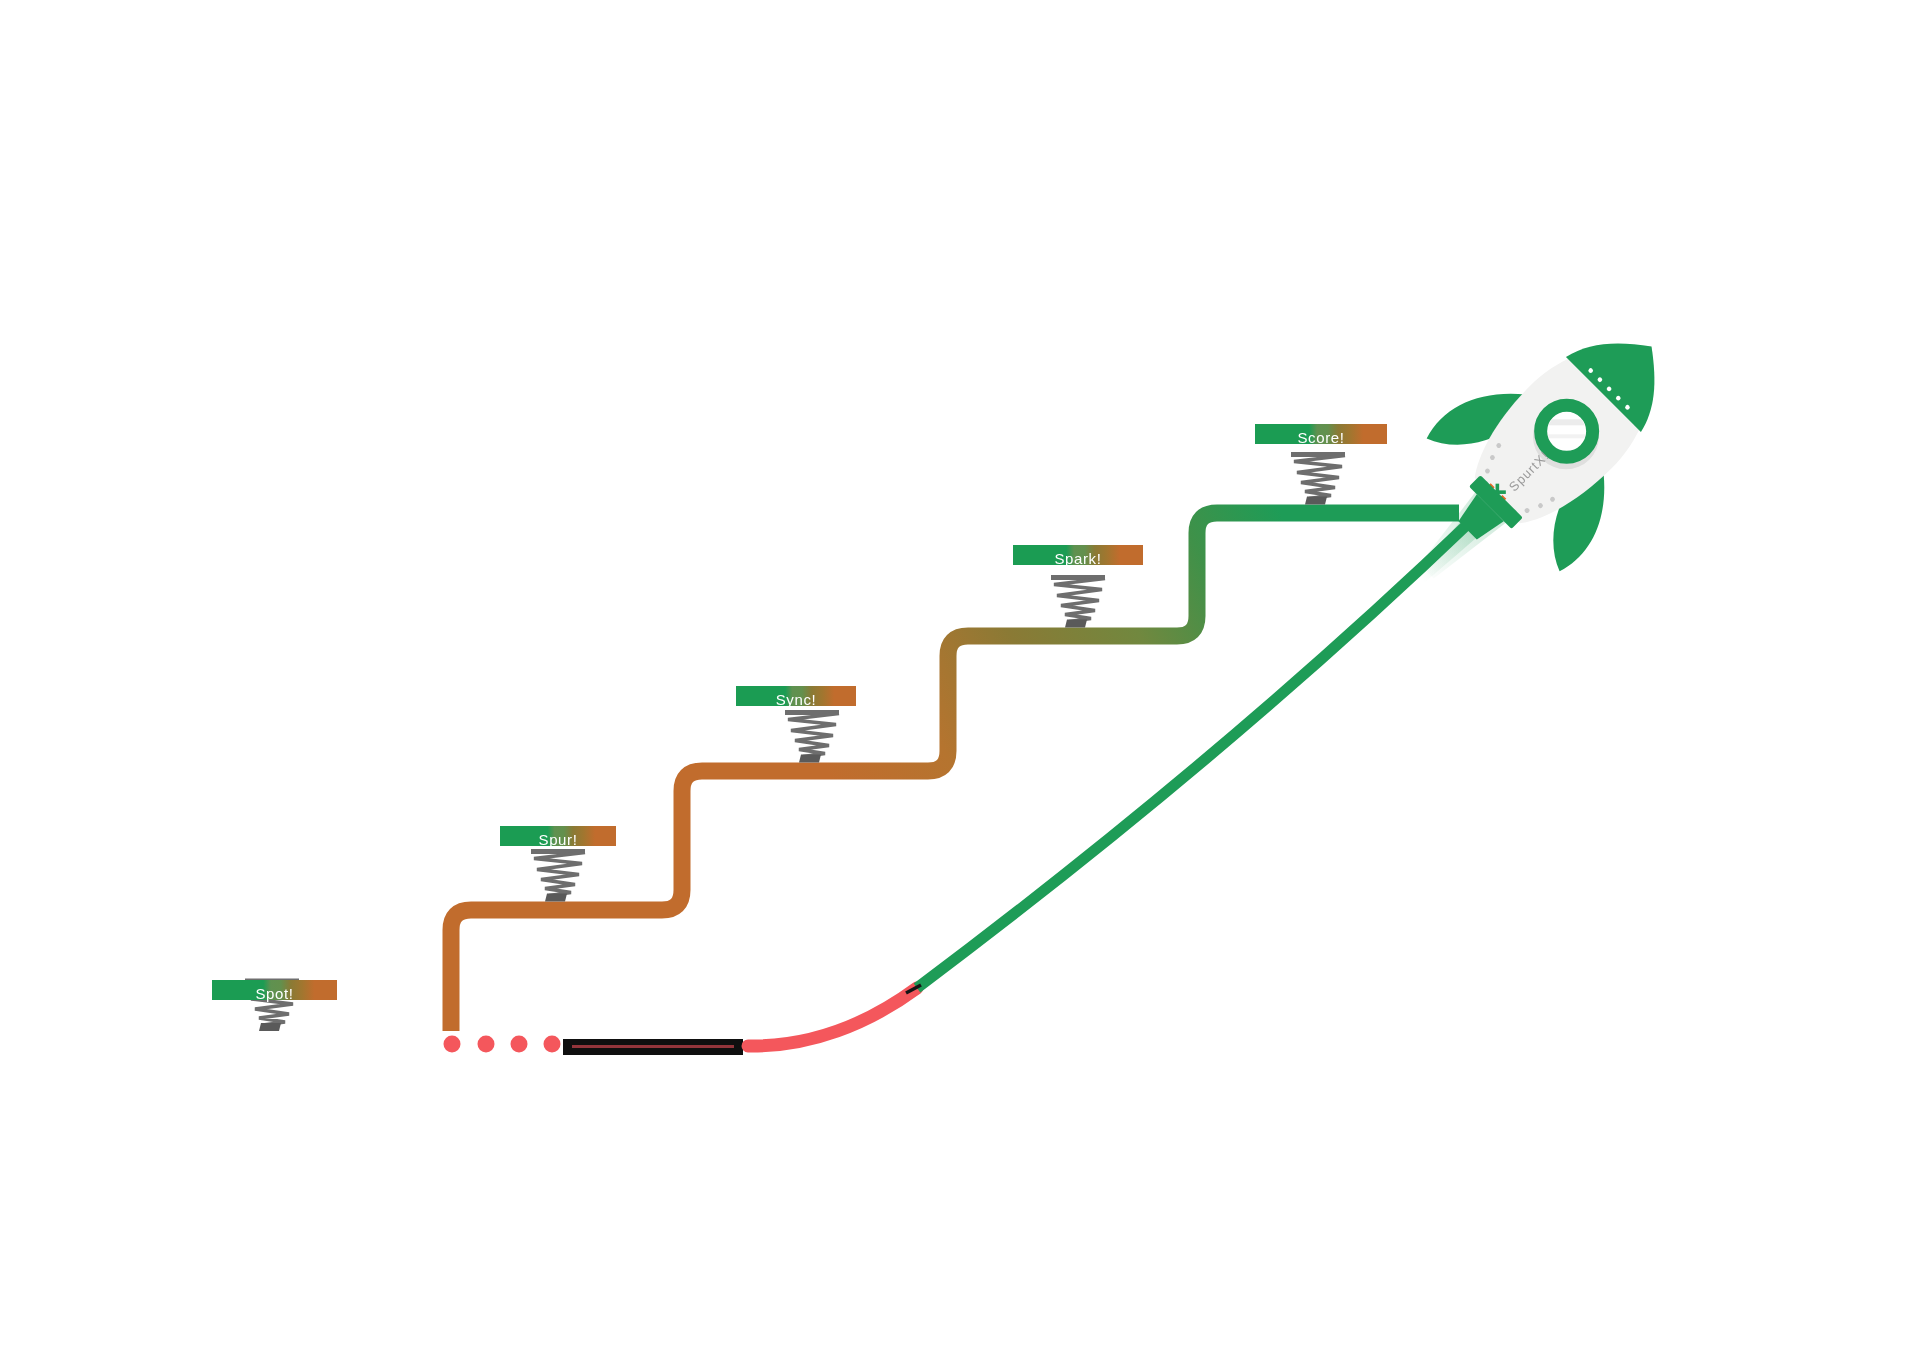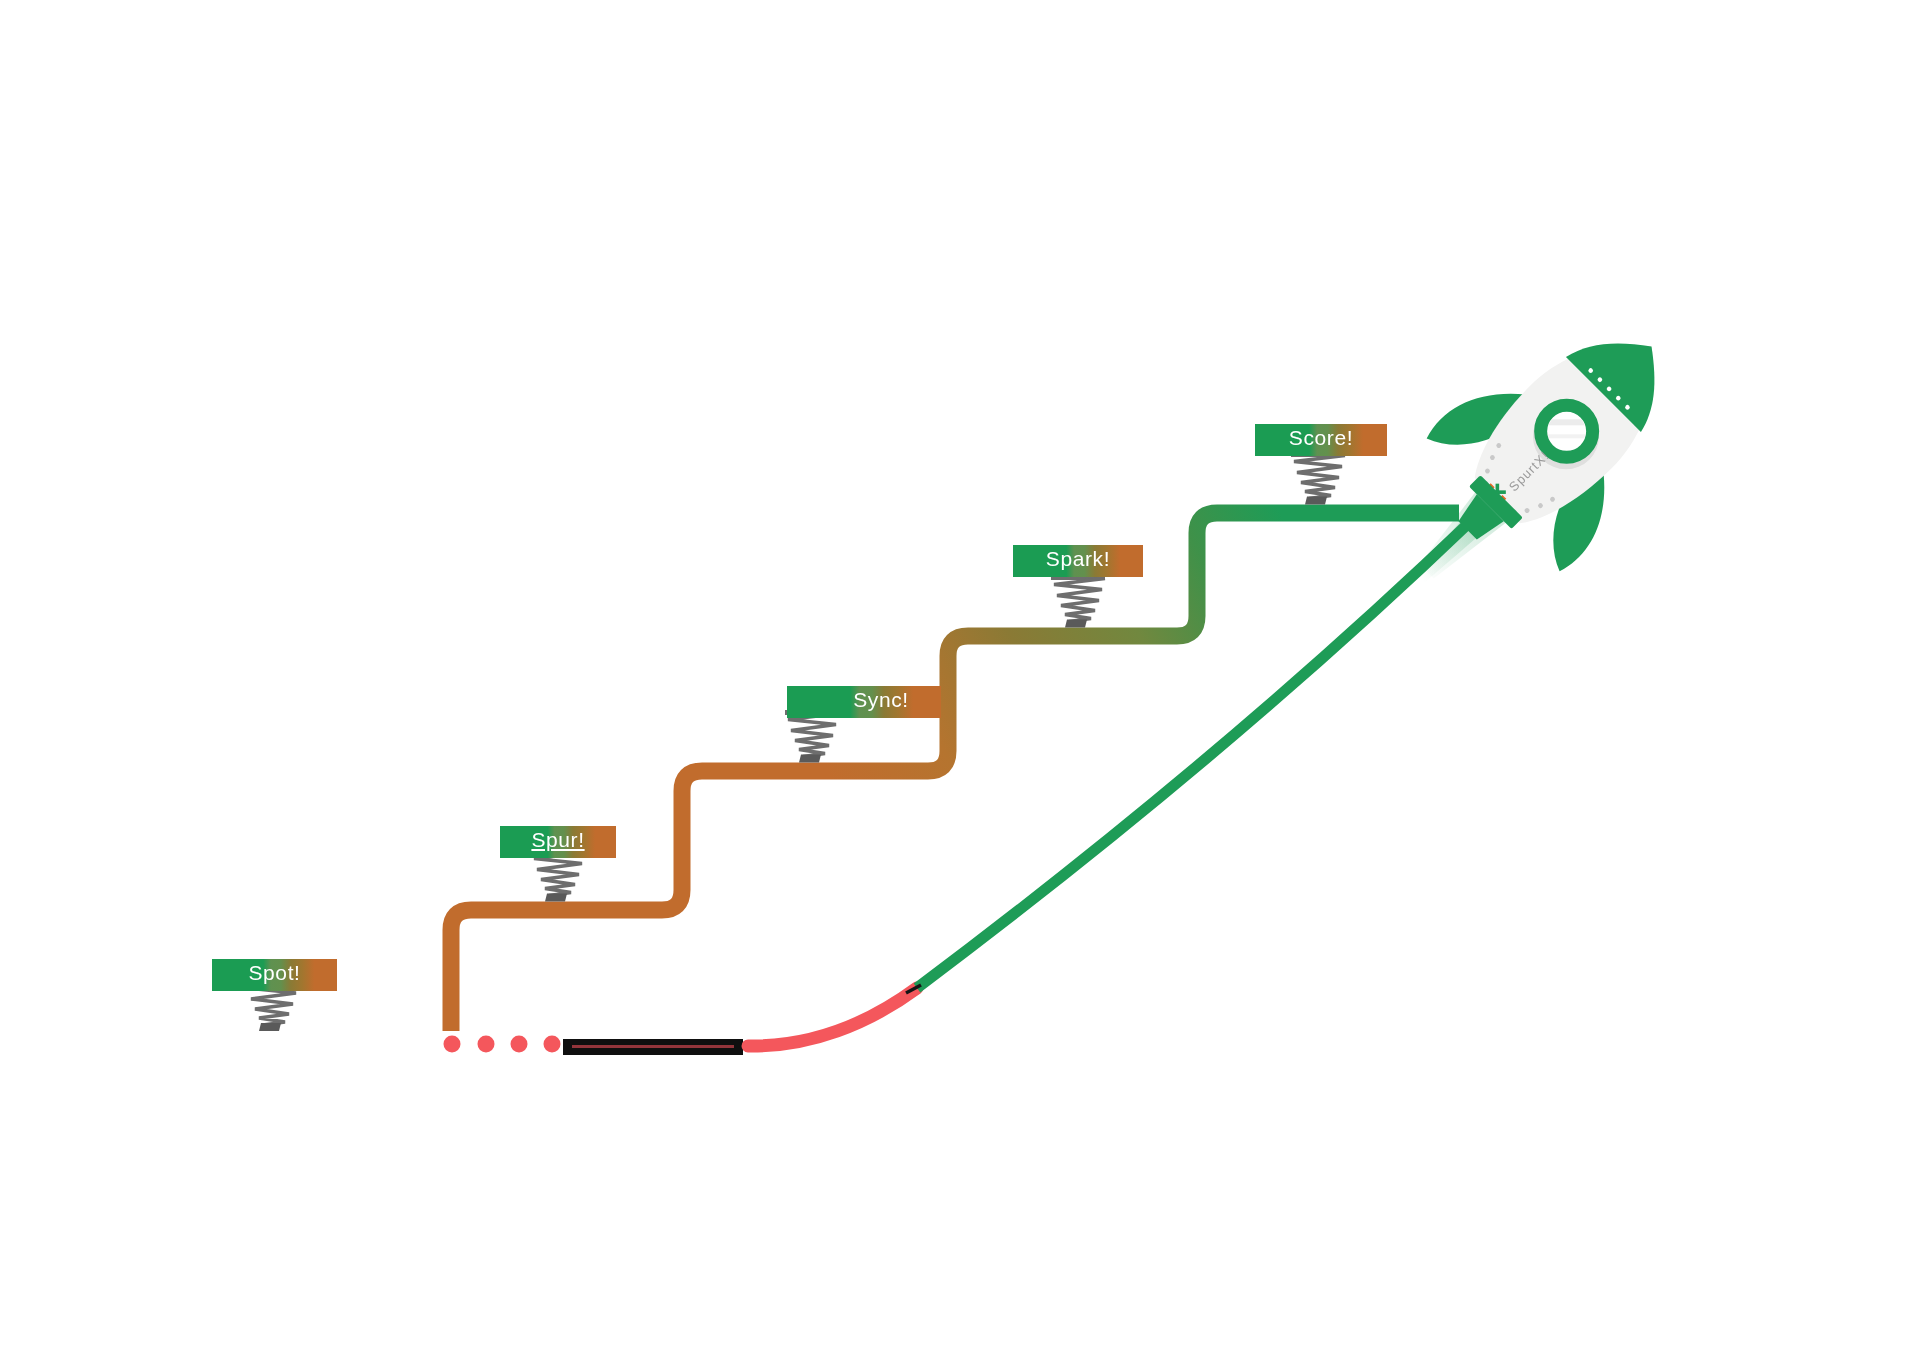--- a/index.html
+++ b/index.html
@@ -2,22 +2,22 @@
 <html><head>
 <meta charset="utf-8">
 <style>
   html,body{margin:0;padding:0;background:#fff;}
   .stage{
     position:relative;width:1920px;height:1350px;background:#ffffff;overflow:hidden;
     font-family:"Liberation Sans",sans-serif;
   }
   .stage svg.scene{position:absolute;left:0;top:0;}
   .milestone{
-    position:absolute;height:32px;line-height:28px;text-align:center;
-    color:#ffffff;font-size:21px;letter-spacing:.6px;
+    position:absolute;height:20px;line-height:28px;text-align:center;
+    color:#ffffff;font-size:15px;letter-spacing:.6px;
     background:linear-gradient(90deg,
       #1B9C53 0%, #1B9C53 41%,
       #5F9150 47%, #63904D 55%,
       #8A7A35 63%, #A1762F 72%,
       #C16C2D 82%, #C16C2D 100%);
   }
 </style>
 </head>
 <body>
 
@@ -135,23 +135,23 @@
         </g>
       </g>
 
       <g fill="#1E9C57">
         <rect x="-30" y="84" width="60" height="16" rx="2"></rect>
         <polygon points="-19,100 19,100 13,132 -13,132"></polygon>
       </g>
     </g>
   </svg>
 
-  <div class="milestone" style="left:212px;top:959px;width:125px;">Spot!</div>
+  <div class="milestone" style="left:212px;top:980px;width:125px;">Spot!</div>
 
   <div class="milestone" style="left:500px;top:826px;width:116px;text-decoration:underline;">Spur!</div>
 
-  <div class="milestone" style="left:787px;top:686px;width:120px;padding-left:34px;">Sync!</div>
+  <div class="milestone" style="left:736px;top:686px;width:120px;">Sync!</div>
 
   <div class="milestone" style="left:1013px;top:545px;width:130px;">Spark!</div>
 
   <div class="milestone" style="left:1255px;top:424px;width:132px;">Score!</div>
 
 </div>
 
 </body></html>

